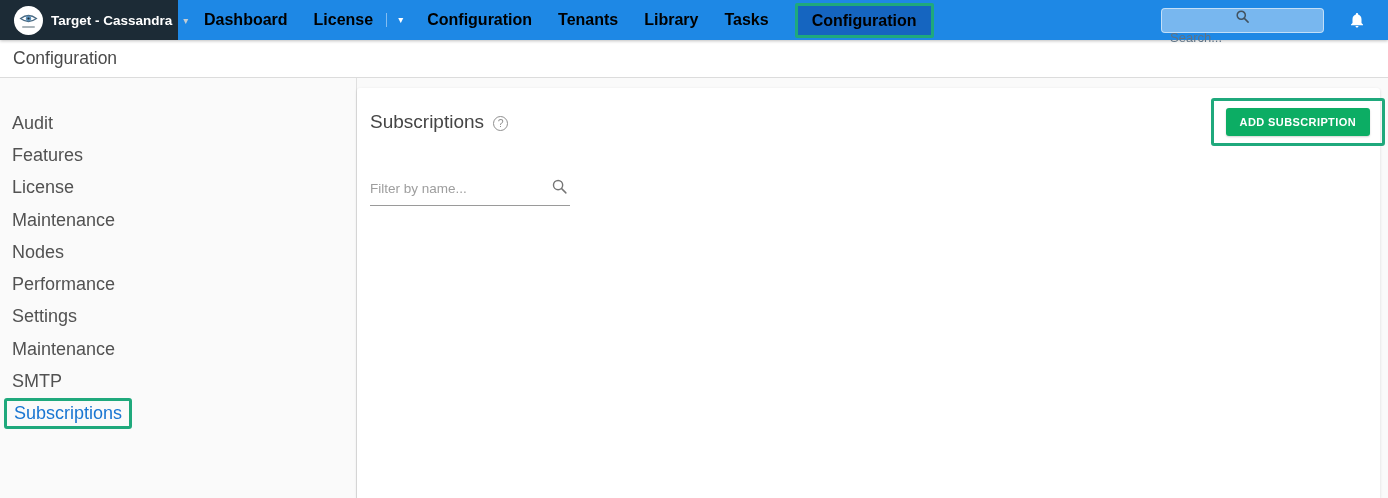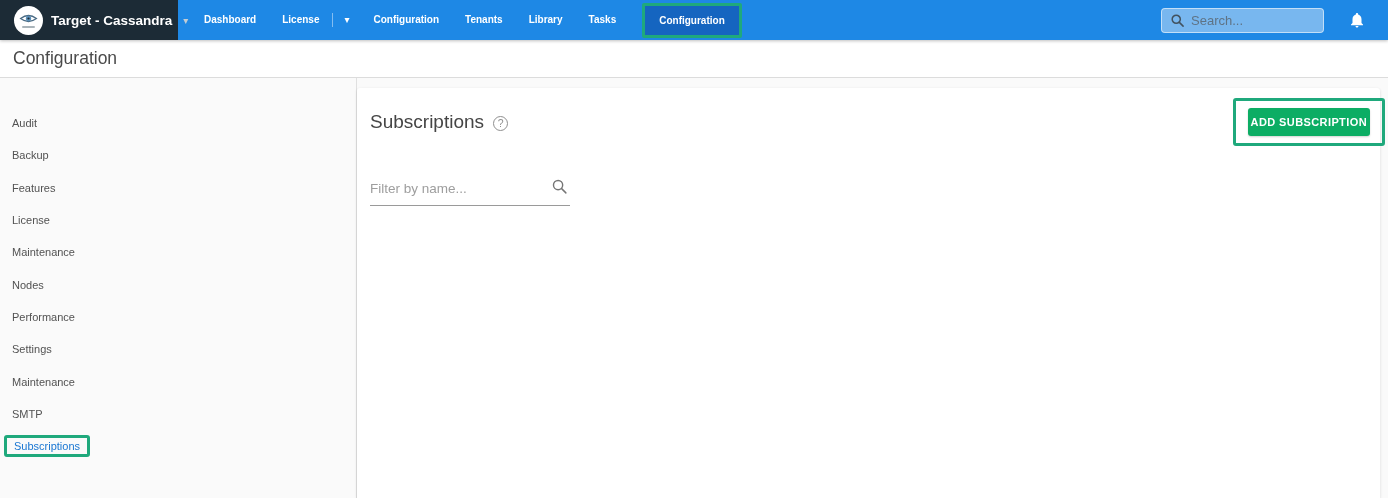--- a/index.html
+++ b/index.html
@@ -26,37 +26,37 @@
     width: 29px; height: 29px; border-radius: 50%; background: #ffffff;
     display: flex; flex-direction: column; align-items: center; justify-content: center;
     flex-shrink: 0;
   }
   .brand-logo .mini-text-bar { width: 13px; height: 2px; background: #aab4ba; border-radius: 1px; margin-top: 1px; }
   .brand-label { color: #ffffff; font-size: 13.5px; font-weight: 700; white-space: nowrap; }
   .brand-caret { color: #c3cdd4; font-size: 10px; margin-left: 3px; }
 
   .nav { display: flex; align-items: center; margin-left: 13px; }
   .nav-link {
-    color: #ffffff; font-size: 10px; font-weight: 700;
+    color: #000000; font-size: 16px; font-weight: 700;
     line-height: 40px; padding: 0 13px; cursor: pointer; white-space: nowrap;
   }
   .nav-divider { width: 1px; height: 14px; background: rgba(255,255,255,0.45); }
   .nav-caret-btn { color: #ffffff; font-size: 10px; padding: 0 11px; line-height: 40px; cursor: pointer; }
 
   .anno-nav {
     border: 3px solid #1FA97C; border-radius: 2px;
     margin: 0 0 0 13px; align-self: center;
   }
   .anno-nav .nav-link { line-height: 29px; background: #1565C0; padding: 0 14px; display: block; }
 
   .topbar-right { margin-left: auto; display: flex; align-items: center; gap: 24px; padding-right: 22px; }
   .search-box {
     width: 163px; height: 25px; border-radius: 4px;
     background: rgba(255,255,255,0.40); border: 1px solid rgba(255,255,255,0.55);
-    display: flex; align-items: center; gap: 6px; padding: 0 8px;
+    display: flex; align-items: center; gap: 6px; padding: 0 8px; flex-direction: column;
   }
   .search-box svg { flex-shrink: 0; }
   .search-input {
     border: none; outline: none; background: transparent;
     font-family: "Liberation Sans", sans-serif;
     font-size: 13px; color: #2f4354; width: 100%; padding: 0;
   }
   .search-input::placeholder { color: #5f7385; opacity: 1; }
   .bell-btn { display: flex; align-items: center; cursor: pointer; }
 
@@ -69,21 +69,21 @@
 
   
   .body { display: flex; height: 420px; }
 
   .sidebar {
     width: 357px; flex-shrink: 0; background: #fafafa;
     border-right: 1px solid #e0e0e0; padding-top: 29px;
   }
   .side-item {
     height: 32.3px; display: flex; align-items: center;
-    padding-left: 12px; font-size: 11px; color: #525252; cursor: pointer;
+    padding-left: 12px; font-size: 18px; color: #525252; cursor: pointer;
   }
   .side-item.active-row { padding-left: 0; }
   .anno-side {
     display: inline-flex; align-items: center;
     border: 3px solid #1FA97C; border-radius: 3px;
     margin-left: 4px; padding: 2px 7px;
   }
   .side-link-active { color: #1976D2; cursor: pointer; }
 
   .main { flex: 1; background: #fafafa; padding: 10px 8px 0 0; position: relative; }
@@ -116,21 +116,21 @@
 
   .anno-add {
     position: absolute; top: 20px; right: 3px;
     border: 3px solid #1FA97C; border-radius: 3px;
     padding: 7px 12px; background: transparent;
   }
   .add-btn {
     background: #0CAD64; color: #ffffff; border: none; cursor: pointer;
     font-family: "Liberation Sans", sans-serif;
     font-size: 11px; font-weight: 700; letter-spacing: 0.4px;
-    padding: 8px 3px; border-radius: 3px;
+    padding: 8px 14px; border-radius: 3px;
     box-shadow: 0 1px 2px rgba(0,0,0,0.18);
     white-space: nowrap;
   }
 </style>
 </head>
 <body>
 
 <div class="topbar">
   <div class="brand">
     <span class="brand-logo">
@@ -177,21 +177,20 @@
 </div>
 
 <div class="page-header">
   <span class="page-title">Configuration</span>
 </div>
 
 <div class="body">
 
   <div class="sidebar">
     <div class="side-item">Audit</div>
-    <div class="side-item">Backup</div>
     <div class="side-item">Features</div>
     <div class="side-item">License</div>
     <div class="side-item">Maintenance</div>
     <div class="side-item">Nodes</div>
     <div class="side-item">Performance</div>
     <div class="side-item">Settings</div>
     <div class="side-item">Maintenance</div>
     <div class="side-item">SMTP</div>
     <div class="side-item active-row">
       <span class="anno-side">

